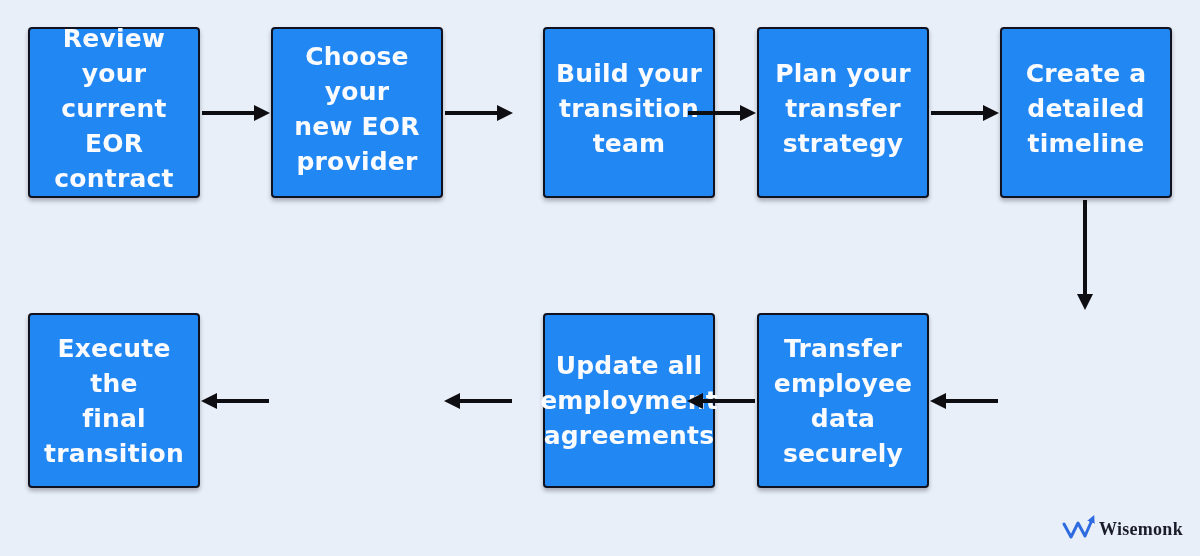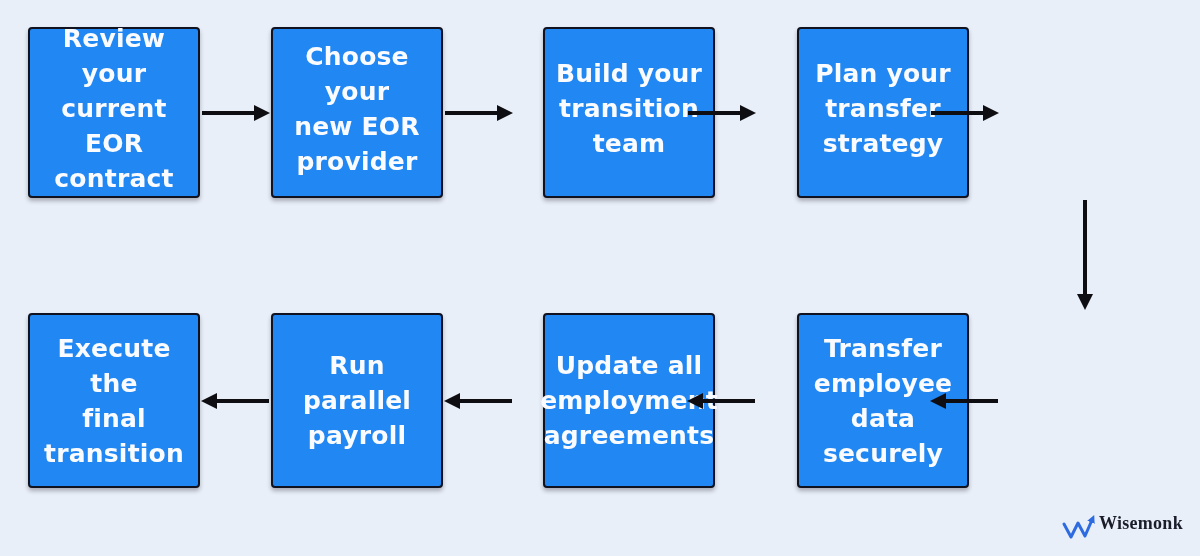--- a/index.html
+++ b/index.html
@@ -33,21 +33,21 @@
     display:flex;
     align-items:center;
     justify-content:center;
     text-align:center;
   }
   .row1{top:27px;height:171px;}
   .row2{top:313px;height:175px;}
   .c0{left:28px;}
   .c1{left:271px;}
   .c2{left:543px;}
-  .c3{left:797px;}
+  .c3{left:757px;}
   .c4{left:1000px;}
   .step-label{
     color:var(--box-text);
     font-size:25px;
     line-height:35px;
     font-weight:700;
     white-space:pre-line;
     padding:0 4px;
     letter-spacing:0.2px;
     text-align:center;
@@ -58,20 +58,21 @@
     left:0;top:0;
     width:1200px;height:556px;
     pointer-events:none;
   }
   .arrow-layer path{fill:var(--arrow-color);}
   .logo{
     position:absolute;
     right:17px;
     bottom:11px;
     display:flex;
+    align-items:center;
     gap:1px;
   }
   .logo-mark{display:block;}
   .logo-mark path.wave{
     fill:none;
     stroke:var(--logo-mark-color);
     stroke-width:3;
     stroke-linecap:round;
     stroke-linejoin:round;
   }
@@ -101,35 +102,36 @@
   <div class="step-box row1 c2">
     <span class="step-label">Build your
 transition
 team</span>
   </div>
   <div class="step-box row1 c3">
     <span class="step-label">Plan your
 transfer
 strategy</span>
   </div>
+  <div class="step-box row1 c4">
+    <span class="step-label">Create a
+detailed
+timeline</span>
+  </div>
 
   <div class="step-box row2 c3">
     <span class="step-label">Transfer
 employee
 data
 securely</span>
   </div>
   <div class="step-box row2 c2">
     <span class="step-label">Update all
 employment
 agreements</span>
-  </div>
-  <div class="step-box row2 c1">
-    <span class="step-label">Run parallel
-payroll</span>
   </div>
   <div class="step-box row2 c0">
     <span class="step-label">Execute the
 final
 transition</span>
   </div>
 
   <svg class="arrow-layer" viewBox="0 0 1200 556">
 
     <path d="M202 111 h52 v-6 l16 8 -16 8 v-6 h-52 z"></path>

